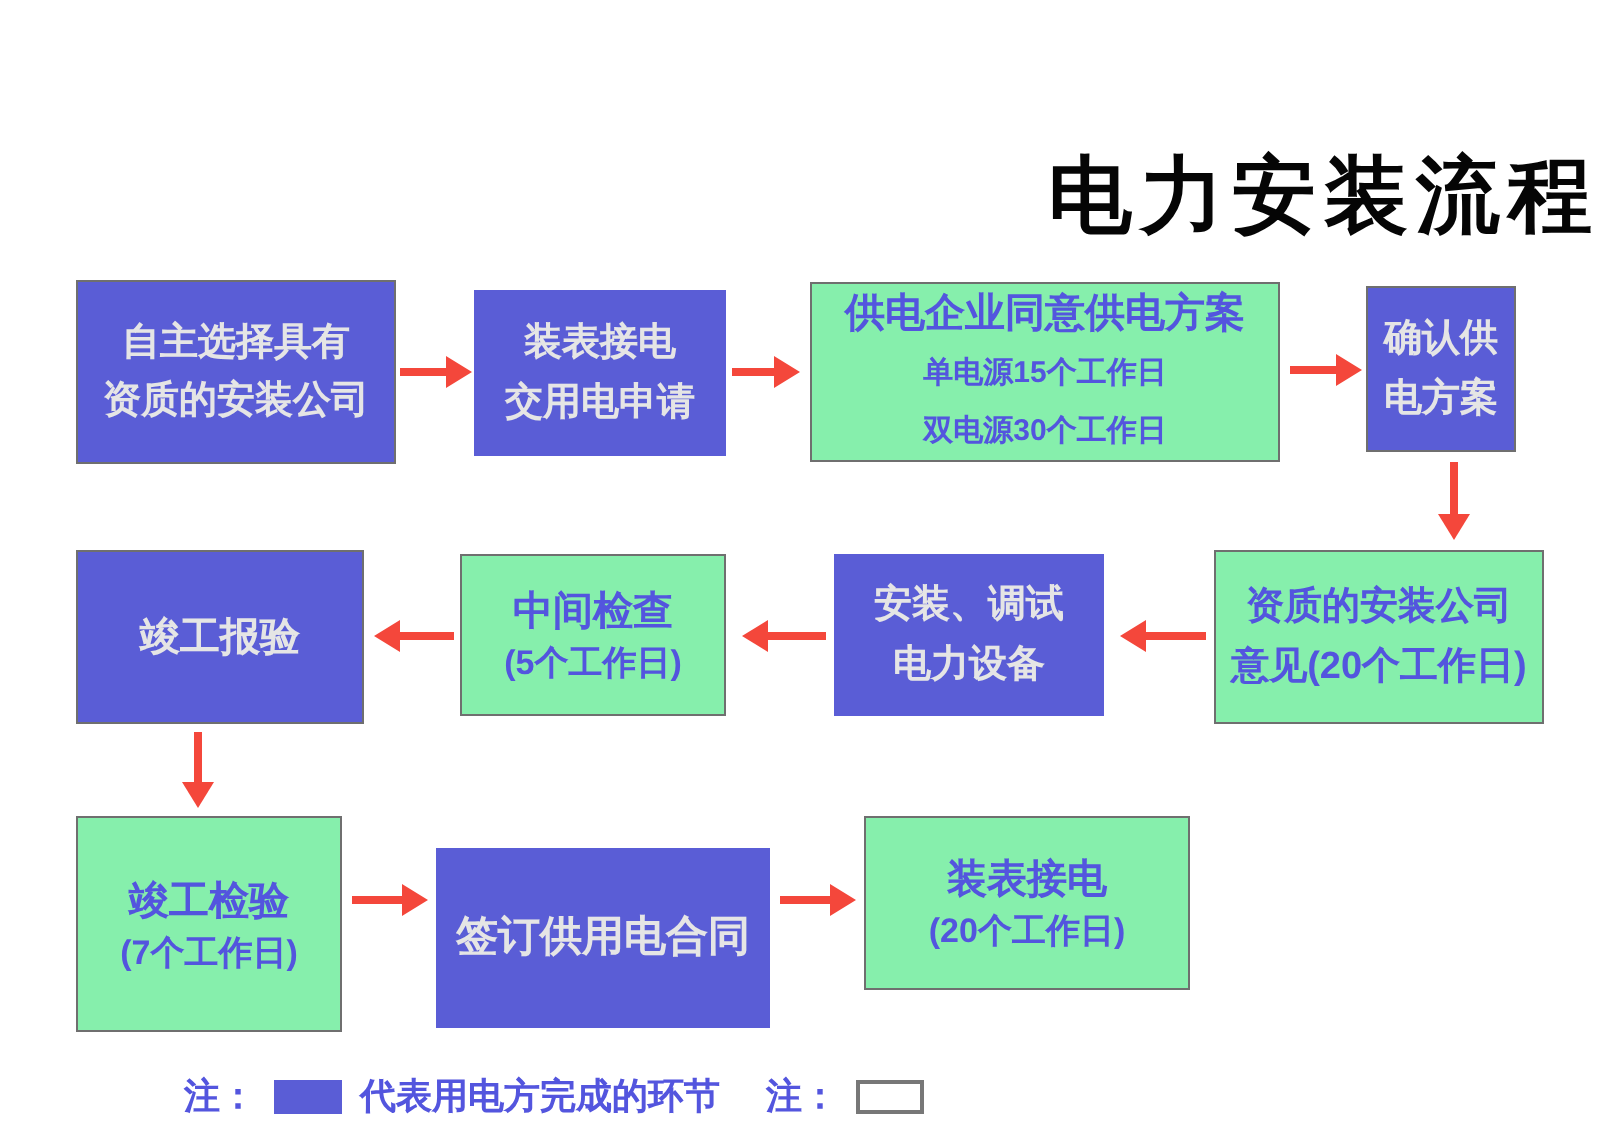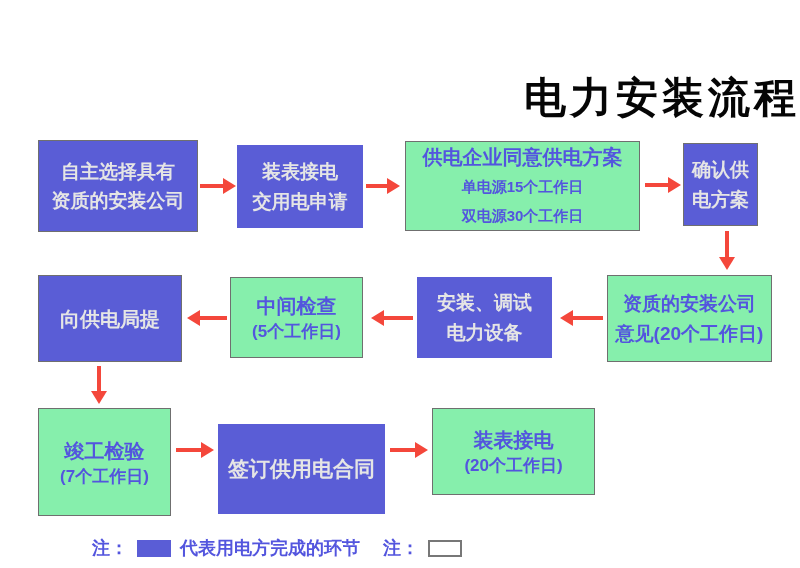--- a/index.html
+++ b/index.html
@@ -125,21 +125,21 @@
     <span class="ln title">中间检查</span>
     <span class="ln med">(5个工作日)</span>
   </div>
 
   <div class="arrow left" style="left:187px;top:309px;width:40px;height:18px">
       <i class="shaft"></i>
       <i class="head"></i>
     </div>
 
   <div class="node filled bordered" style="left:38px;top:275px;width:144px;height:87px">
-    <span class="ln title">向供电局提</span>
+    <span class="ln title">竣工报验</span>
   </div>
 
   <div class="arrow down" style="left:91px;top:366px;width:16px;height:38px">
       <i class="shaft"></i>
       <i class="head"></i>
     </div>
 
   <div class="node outline bordered" style="left:38px;top:408px;width:133px;height:108px">
     <span class="ln title">竣工检验</span>
     <span class="ln med">(7个工作日)</span>

